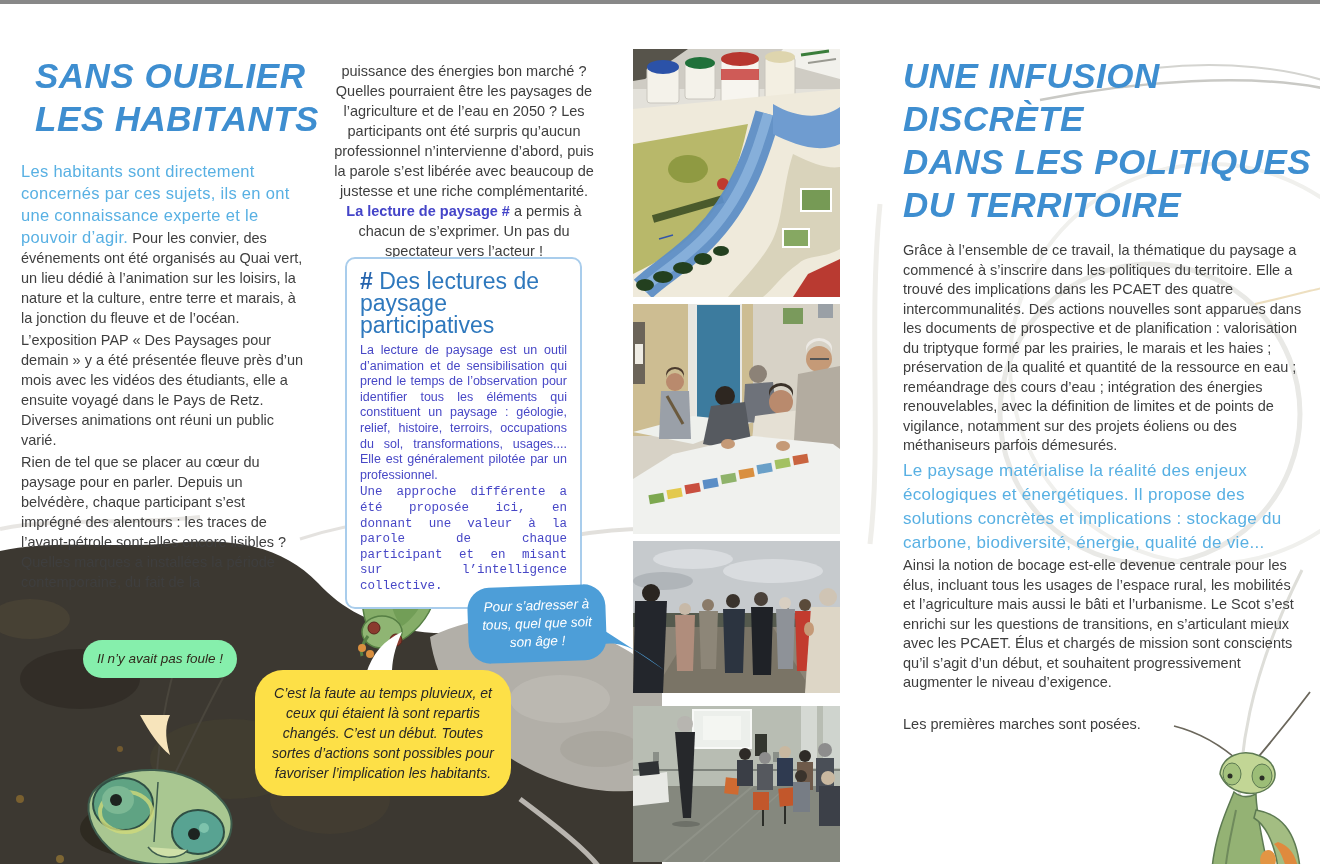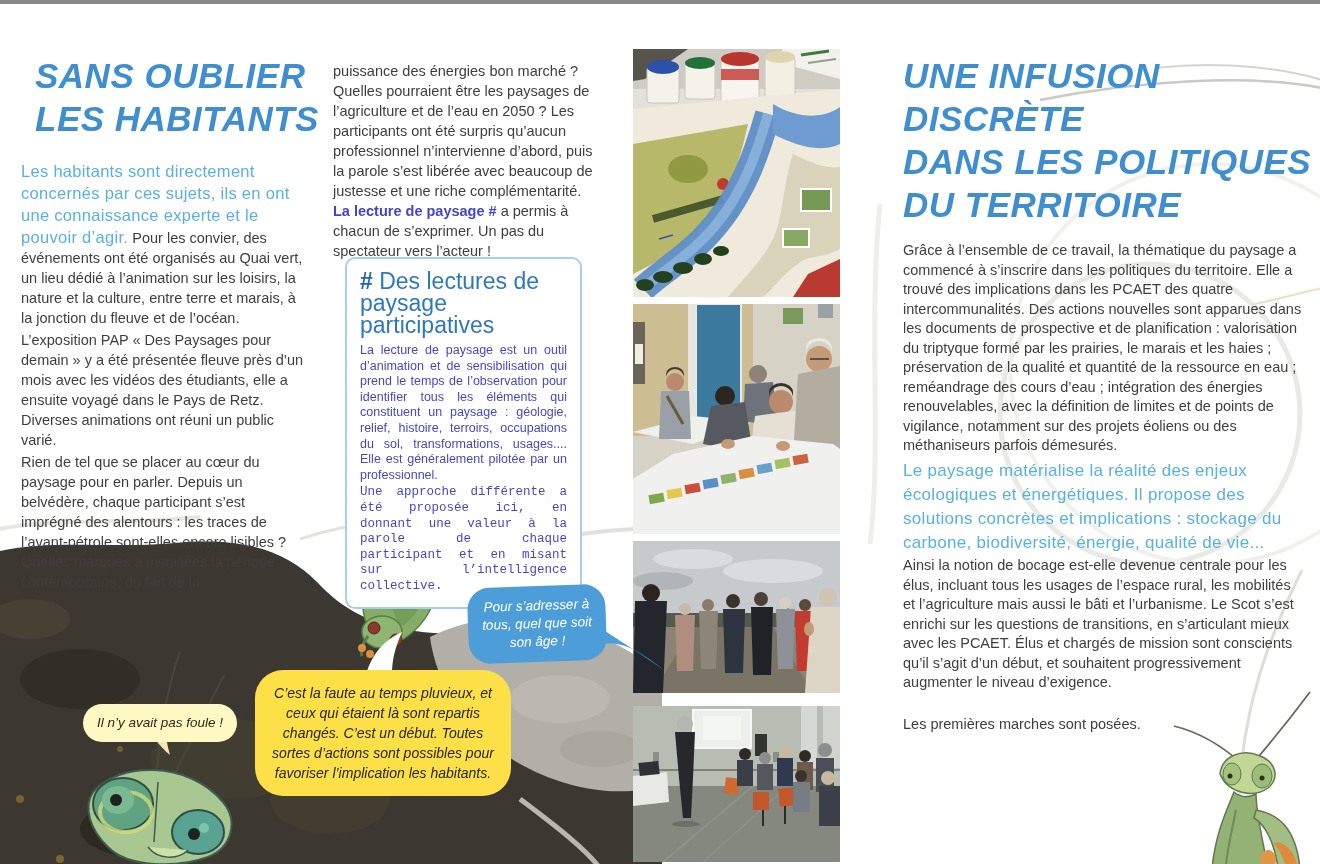--- a/index.html
+++ b/index.html
@@ -12,21 +12,21 @@
           font-size:35px;line-height:43px;letter-spacing:.5px;z-index:3;}
   #head-left{left:35px;top:50px;}
   #head-right{left:903px;top:50px;width:430px;}
   .hl{display:block;}
 
   .bodytext{font-size:14.5px;line-height:20px;color:#3e3e3e;z-index:3;}
   #col1{position:absolute;left:21px;top:156px;width:286px;}
   #col1 p{margin:0 0 2px;}
   .lead-blue{color:#58b0e3;font-size:16.5px;line-height:22px;letter-spacing:.3px;}
   #col2{position:absolute;left:333px;top:57px;width:262px;}
-  #col2 p{margin:0;}
+  #col2 p{margin:0;text-align:center;}
   .link-indigo{color:#4444c8;font-weight:600;}
 
   #infobox{position:absolute;left:345px;top:253px;width:237px;box-sizing:border-box;
            border:2px solid #a9cdec;border-radius:10px;background:#fff;
            padding:11px 13px 12px;z-index:3;}
   #infobox h2{margin:0 0 7px;color:#2e78bd;font-size:23px;line-height:22px;font-weight:400;}
   #infobox h2 .hash{font-weight:700;color:#2563ad;}
   #infobox p{margin:0;color:#4747c6;font-size:12.5px;line-height:15.6px;text-align:justify;}
   #infobox p + p{margin-top:2px;font-family:Liberation Mono, monospace;}
 
@@ -42,21 +42,21 @@
   #photo3{top:537px;height:152px;}
   #photo4{top:702px;height:156px;}
   .photo svg{width:100%;height:100%;}
 
   #scene{position:absolute;left:0;top:495px;width:662px;height:369px;z-index:1;}
   #frog{position:absolute;left:348px;top:528px;width:100px;height:128px;z-index:2;}
   #mantis-left{position:absolute;left:38px;top:638px;width:240px;height:226px;z-index:2;}
   #mantis-right{position:absolute;left:1150px;top:678px;width:172px;height:186px;z-index:1;}
 
   .bubble{position:absolute;z-index:6;font-style:italic;text-align:center;box-sizing:border-box;}
-  #bubble-cream{left:83px;top:700px;width:154px;height:38px;background:#fef9c3;border-radius:19px;
+  #bubble-cream{left:83px;top:636px;width:154px;height:38px;background:#86efac;border-radius:19px;
                 color:#30291c;font-size:13.5px;line-height:38px;}
   #bubble-white{left:255px;top:666px;width:256px;background:#fde047;border-radius:28px;
                 color:#262626;font-size:14px;line-height:20px;padding:13px 12px;}
   #bubble-blue{left:468px;top:582px;width:138px;background:#4d9ed8;border-radius:22px;
                color:#fff;font-size:13.5px;line-height:18px;padding:11px 8px;transform:rotate(-2deg);}
   .tail{position:absolute;z-index:5;}
   #tail-cream{left:140px;top:711px;width:40px;height:42px;}
   #tail-white{left:358px;top:628px;width:52px;height:42px;}
   #tail-blue{left:594px;top:620px;width:72px;height:50px;}
 </style>

